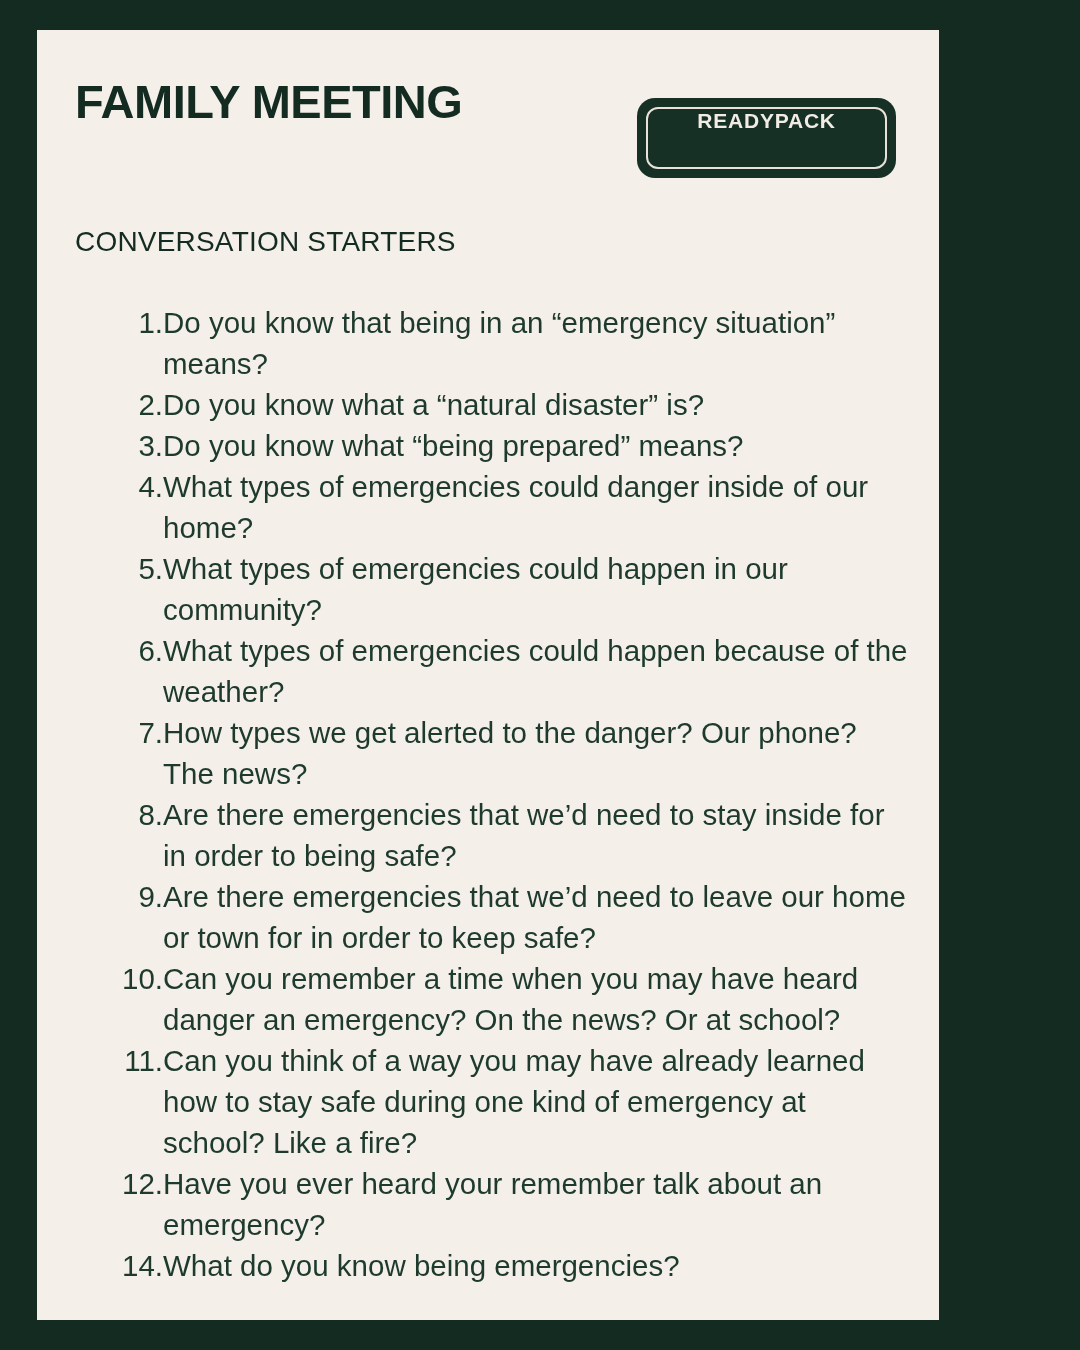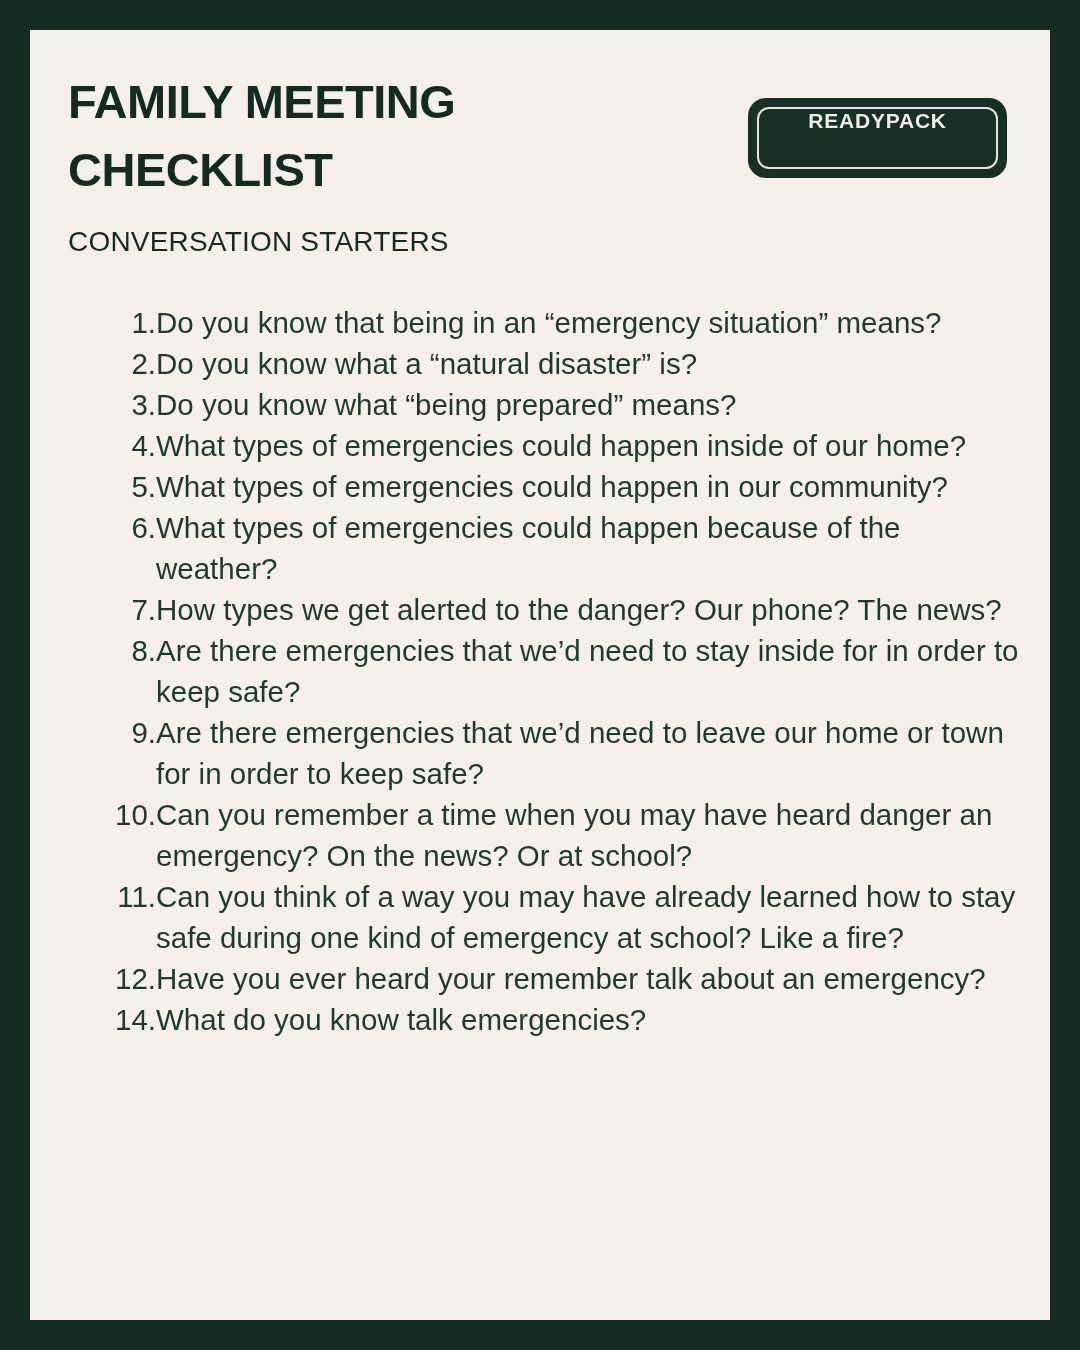--- a/index.html
+++ b/index.html
@@ -9,23 +9,23 @@
   body {
     width: 1080px;
     height: 1350px;
     background: #142b22;
     font-family: "Liberation Sans", sans-serif;
     overflow: hidden;
   }
 
   .poster {
     position: absolute;
-    left: 30px;
+    left: 37px;
     top: 30px;
-    width: 1020px;
+    width: 902px;
     height: 1290px;
     background: #f4efe9;
     box-sizing: border-box;
     overflow: hidden;
     padding-left: 36px;
   }
 
   .header {
     position: absolute;
     left: 38px;
@@ -118,21 +118,20 @@
   }
 </style>
 </head>
 <body>
 
 <div class="poster">
 
   <div class="header">
     <h1 class="title">
       <span class="line">FAMILY MEETING</span>
-      <span class="line">CHECKLIST</span>
     </h1>
 
     <div class="badge">
       <div class="badge-inner">
         <span class="badge-text">READYPACK</span>
       </div>
     </div>
   </div>
 
   <h2 class="section-title">CONVERSATION STARTERS</h2>
@@ -145,53 +144,53 @@
       <li class="list-item">
         <span class="item-num">2.</span>
         <span class="item-text">Do you know what a “natural disaster” is?</span>
       </li>
       <li class="list-item">
         <span class="item-num">3.</span>
         <span class="item-text">Do you know what “being prepared” means?</span>
       </li>
       <li class="list-item">
         <span class="item-num">4.</span>
-        <span class="item-text">What types of emergencies could happen inside of our home?</span>
+        <span class="item-text">What types of emergencies could danger inside of our home?</span>
       </li>
       <li class="list-item">
         <span class="item-num">5.</span>
         <span class="item-text">What types of emergencies could happen in our community?</span>
       </li>
       <li class="list-item">
         <span class="item-num">6.</span>
         <span class="item-text">What types of emergencies could happen because of the weather?</span>
       </li>
       <li class="list-item">
         <span class="item-num">7.</span>
         <span class="item-text">How types we get alerted to the danger? Our phone? The news?</span>
       </li>
       <li class="list-item">
         <span class="item-num">8.</span>
-        <span class="item-text">Are there emergencies that we’d need to stay inside for in order to keep safe?</span>
+        <span class="item-text">Are there emergencies that we’d need to stay inside for in order to being safe?</span>
       </li>
       <li class="list-item">
         <span class="item-num">9.</span>
         <span class="item-text">Are there emergencies that we’d need to leave our home or town for in order to keep safe?</span>
       </li>
       <li class="list-item">
         <span class="item-num">10.</span>
         <span class="item-text">Can you remember a time when you may have heard danger an emergency? On the news? Or at school?</span>
       </li>
       <li class="list-item">
         <span class="item-num">11.</span>
         <span class="item-text">Can you think of a way you may have already learned how to stay safe during one kind of emergency at school? Like a fire?</span>
       </li>
       <li class="list-item">
         <span class="item-num">12.</span>
         <span class="item-text">Have you ever heard your remember talk about an emergency?</span>
       </li>
       <li class="list-item">
         <span class="item-num">14.</span>
-        <span class="item-text">What do you know talk emergencies?</span>
+        <span class="item-text">What do you know being emergencies?</span>
       </li>
     </ol>
 
 </div>
 
 </body></html>

